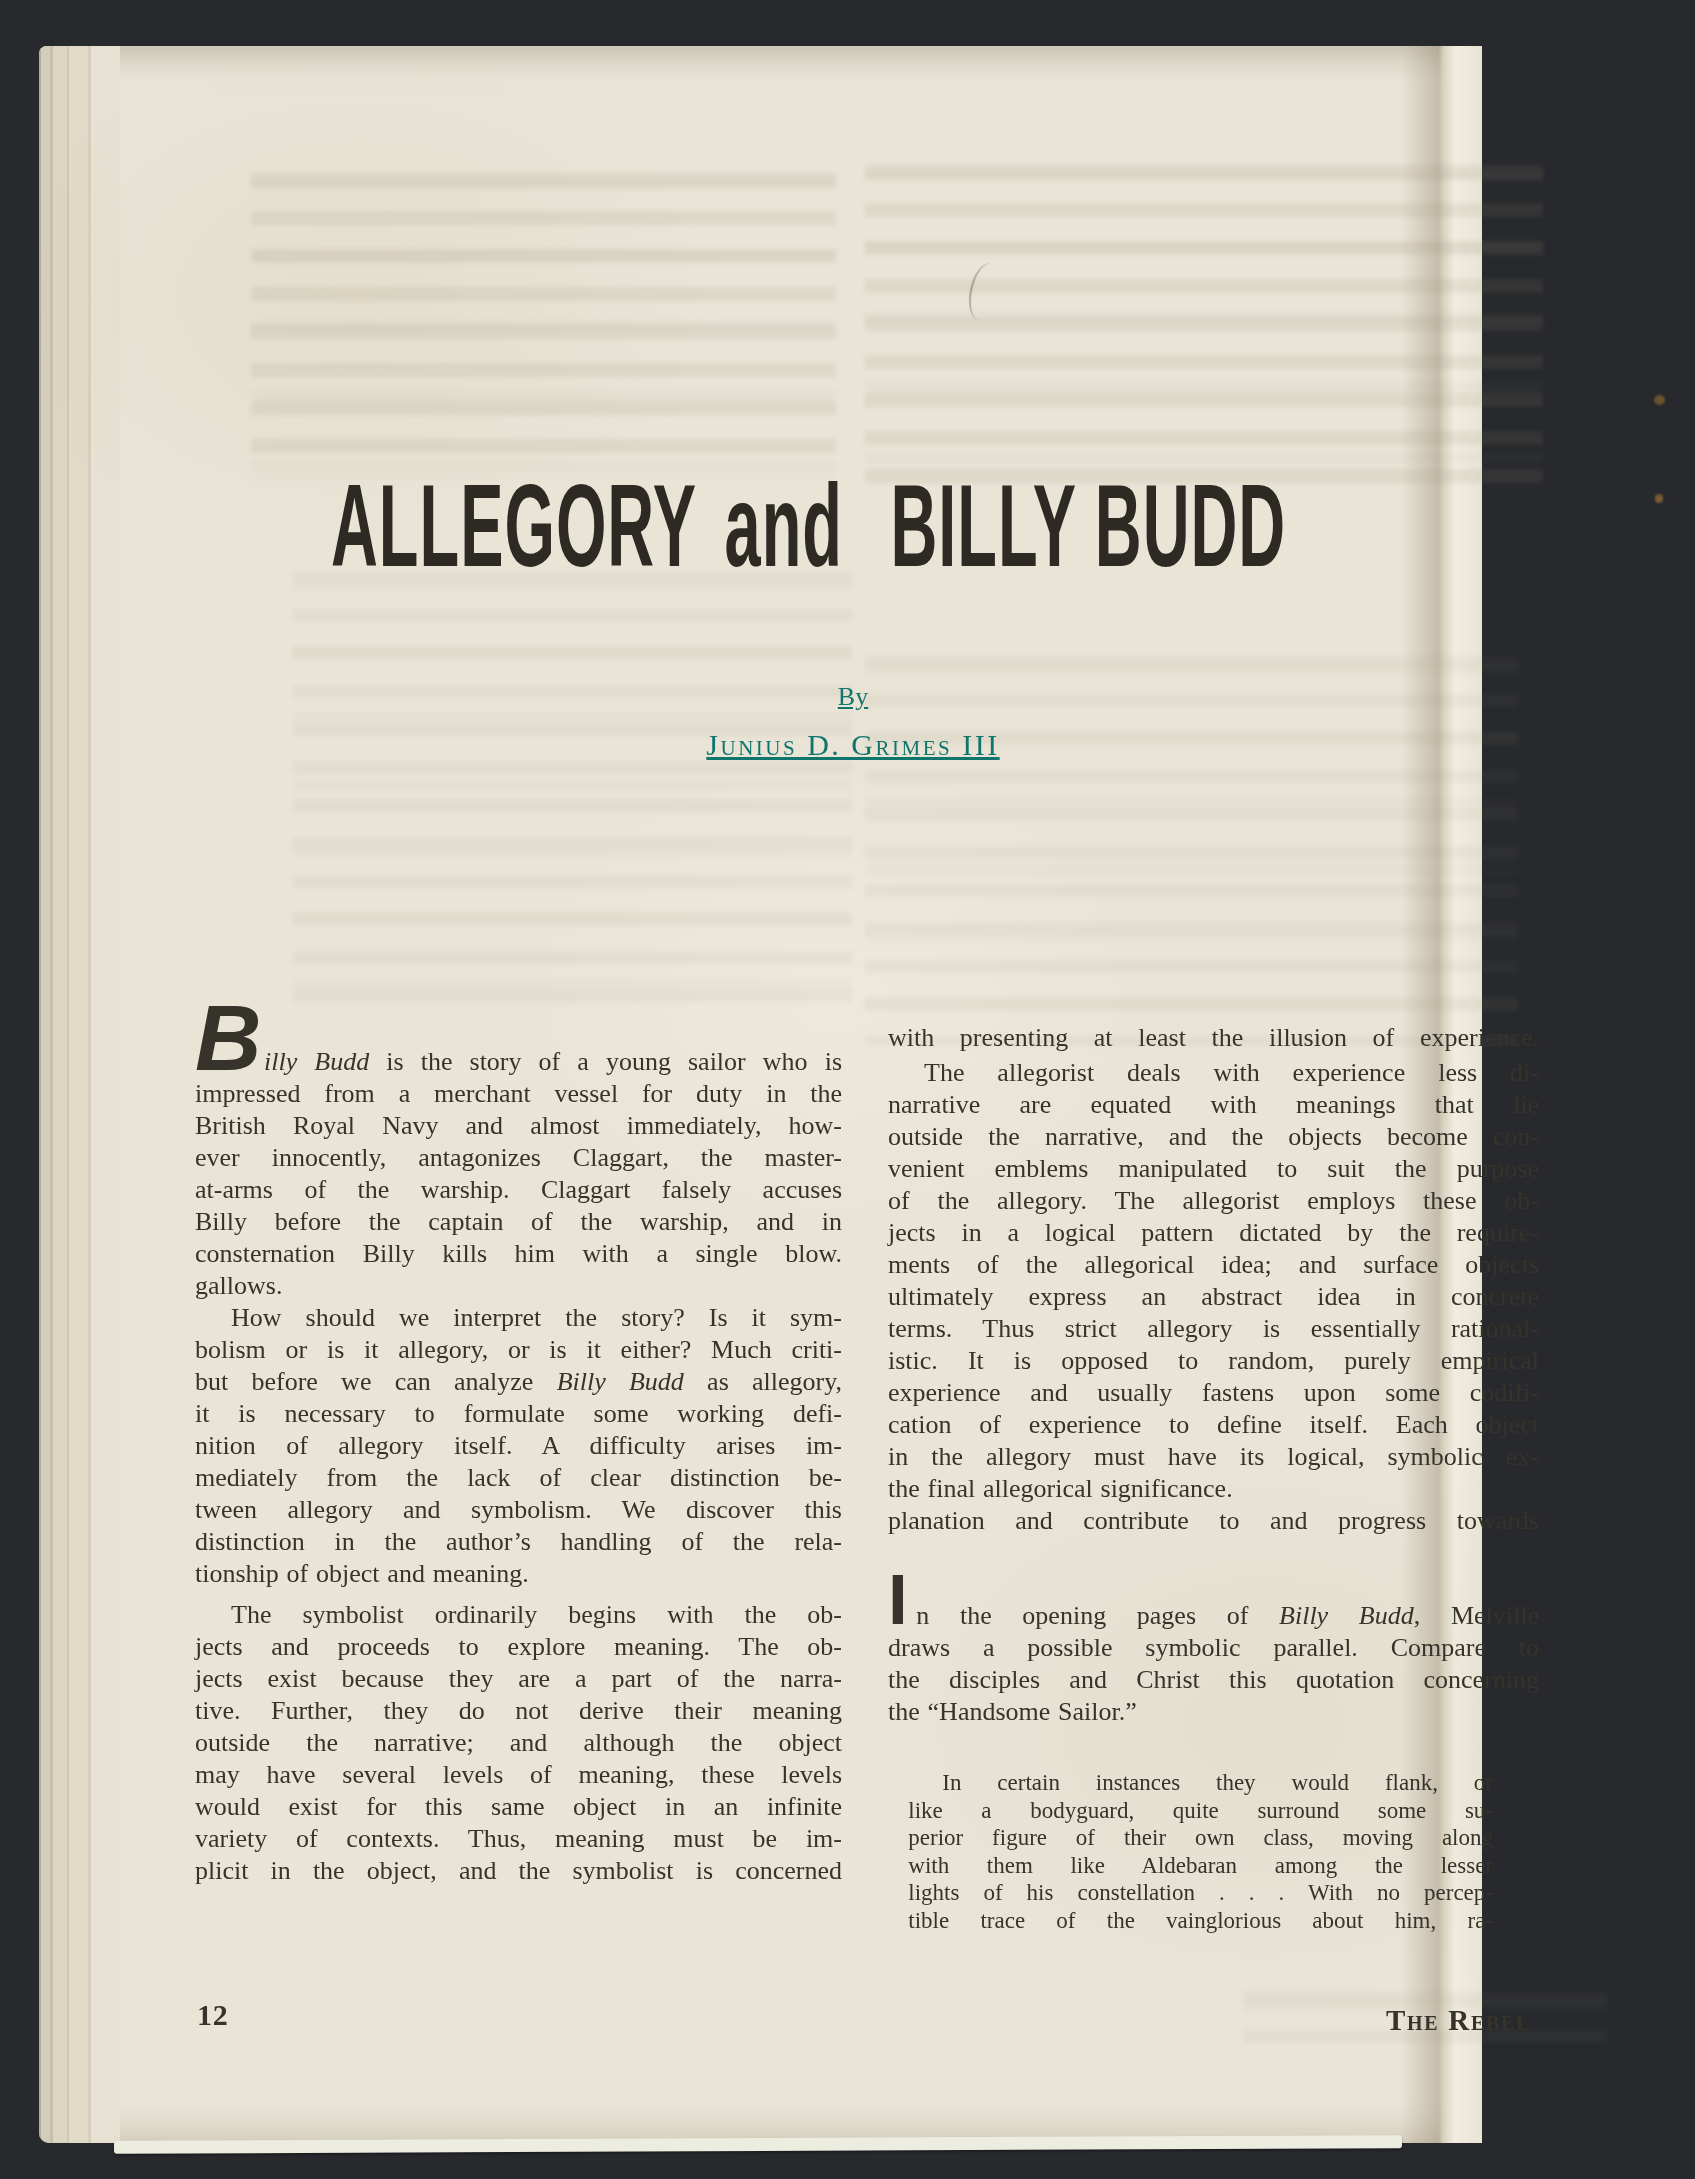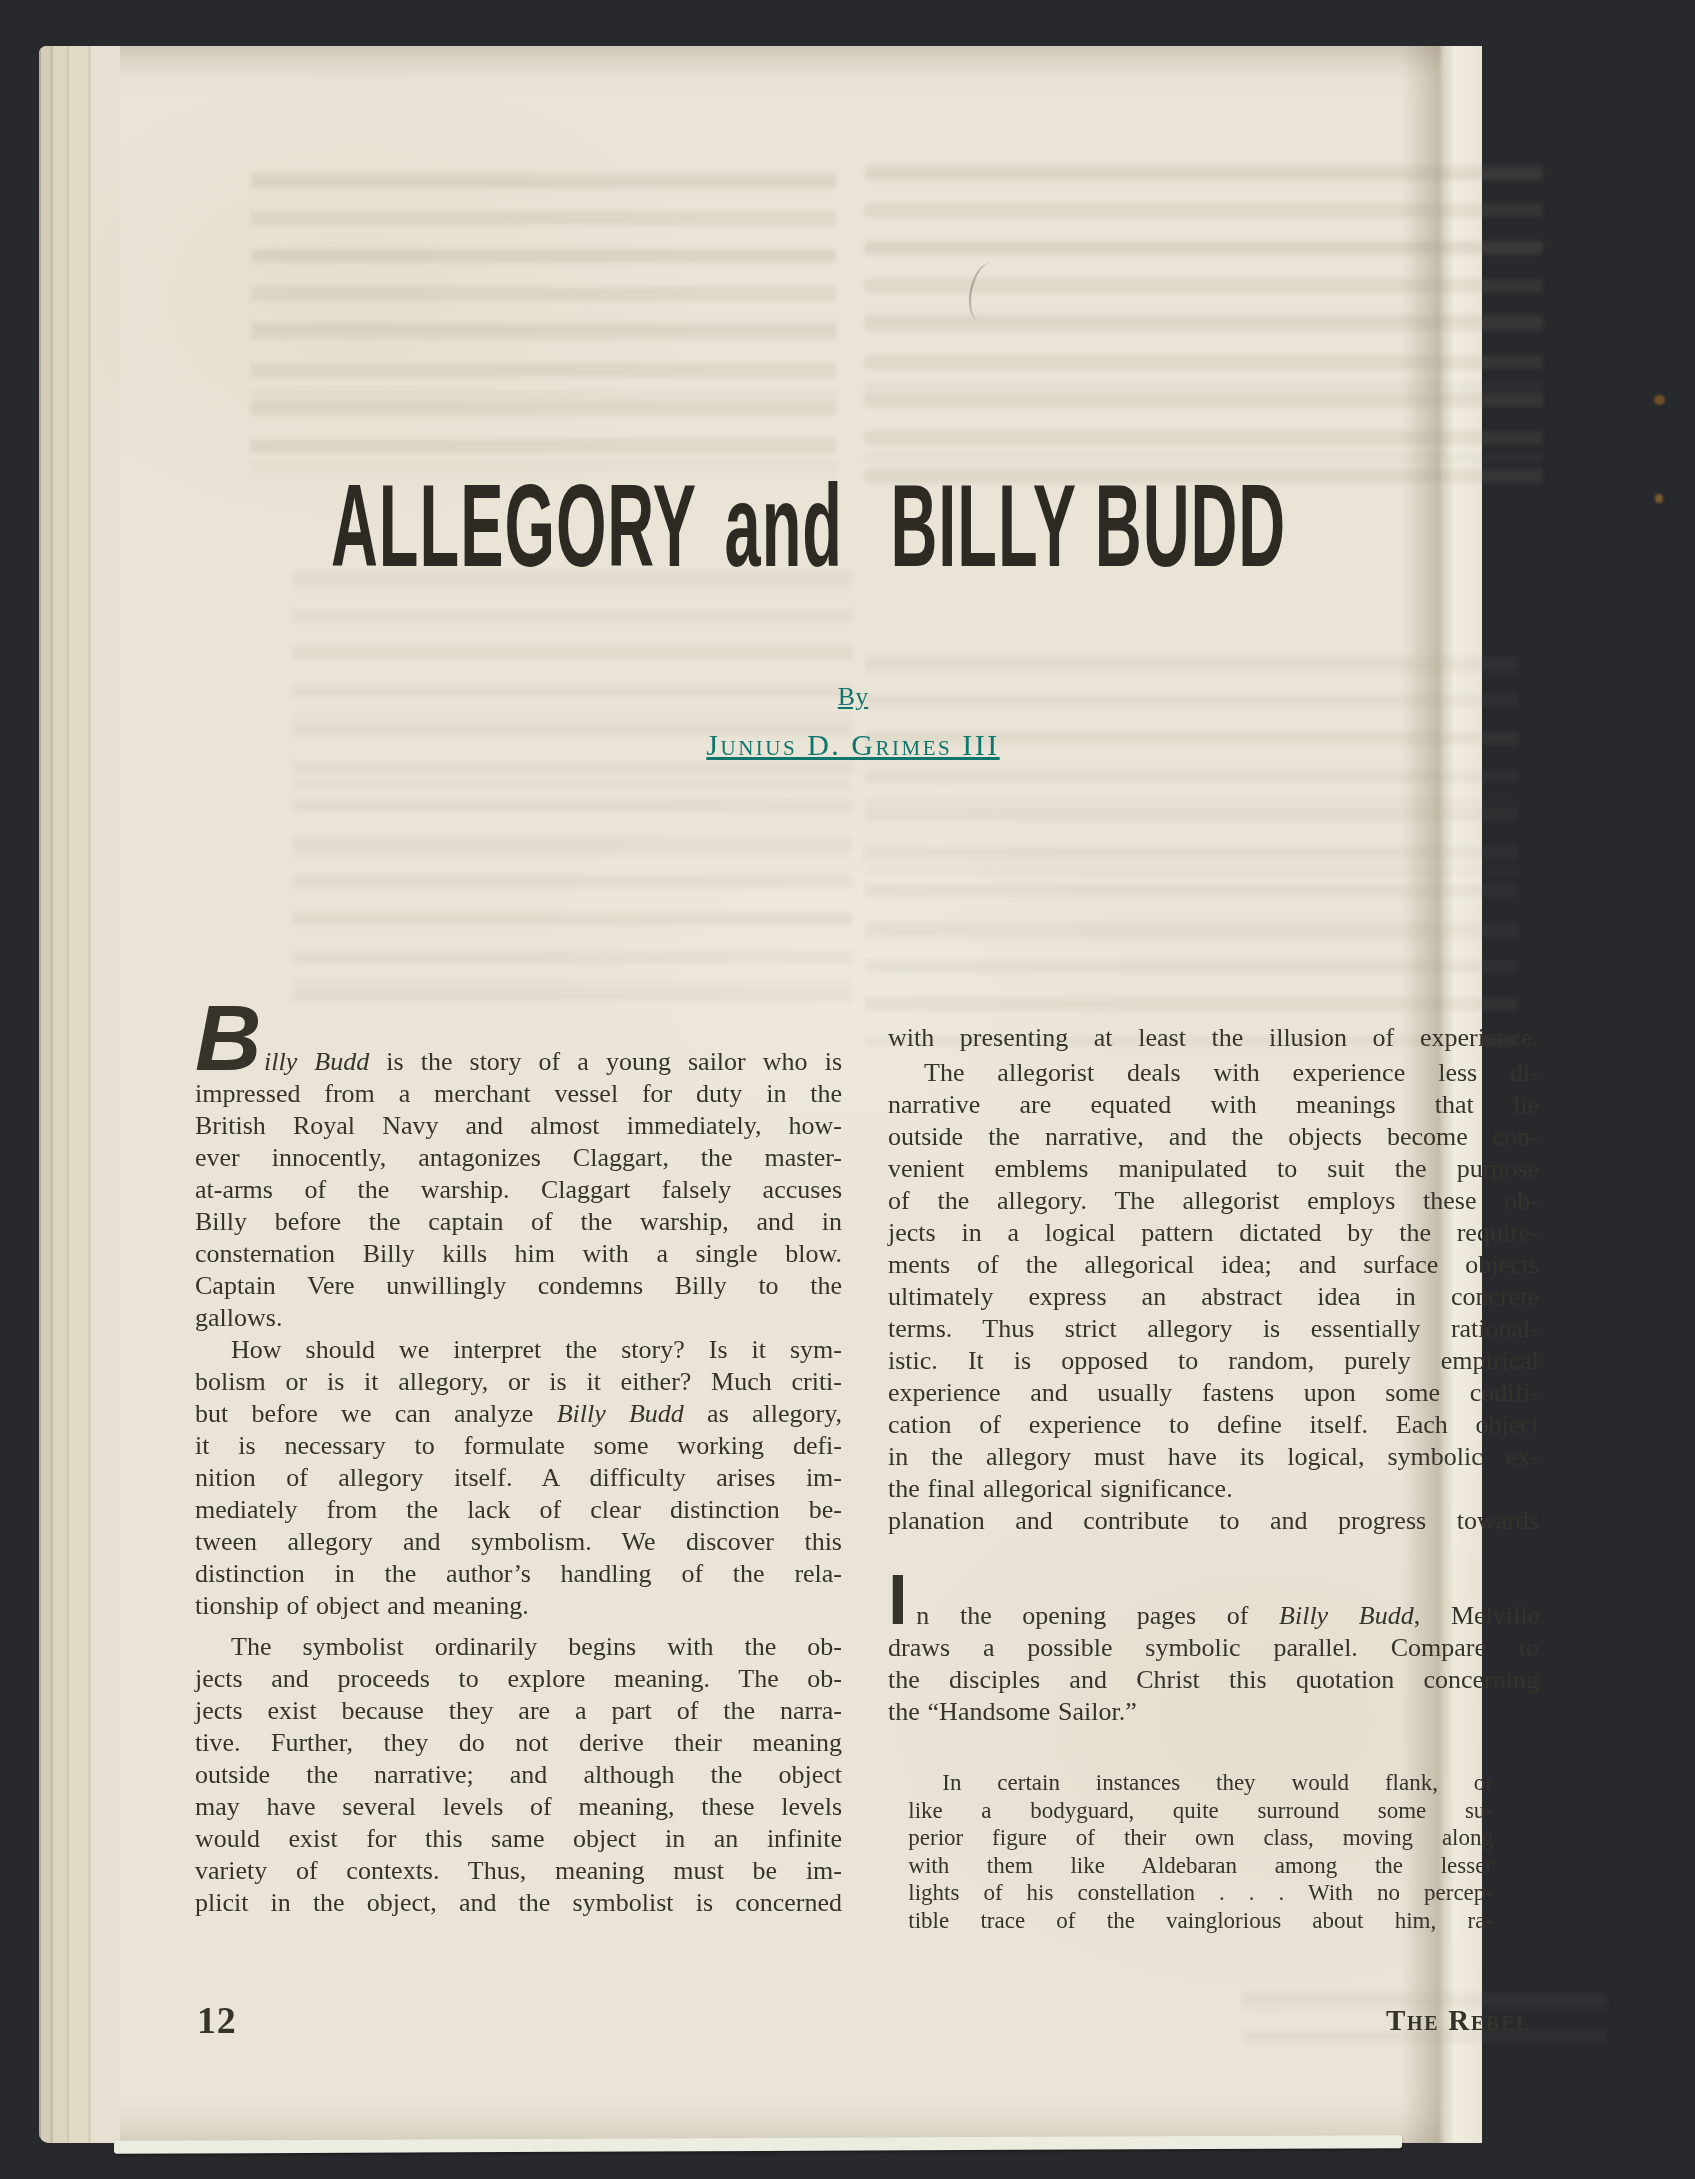--- a/index.html
+++ b/index.html
@@ -91,21 +91,21 @@
   .para{margin:0;}
   .line{text-align:justify;text-align-last:justify;}
   .line.last{text-align-last:left;}
   .line.indent{text-indent:36px;}
   .it{font-style:italic;}
   .dc{font-family:"Liberation Sans","DejaVu Sans",sans-serif;font-weight:700;line-height:32px;}
   .dc-it{font-style:italic;font-size:92px;letter-spacing:-2.5px;margin-right:5.1px;}
   .dc-pl{font-size:71px;margin-right:8.5px;}
   .quote{font-size:23px;line-height:27.5px;margin:41px 46px 0 20.3px;word-spacing:0.8px;}
   .quote .line.indent{text-indent:34px;}
-  .footer-num{position:absolute;left:158px;top:1952px;font-size:38px;font-weight:700;
+  .footer-num{position:absolute;left:158px;top:1952px;font-size:30px;font-weight:700;
       letter-spacing:0.8px;color:#36332a;}
   .footer-journal{position:absolute;left:1288px;top:1958px;width:263px;text-align:center;
       font-size:29px;font-variant:small-caps;font-weight:600;letter-spacing:1.7px;color:#36332a;}
 </style>
 </head>
 <body>
 
 <div class="paper">
   <div class="stack"></div>
   <div class="gutter"></div>
@@ -131,21 +131,20 @@
 
   <div class="col" id="col-left">
       <div class="para" style="margin-top: 0px;">
         <div class="line"><span class="dc dc-it">B</span><span class="it">illy Budd</span><span> is the story of a young sailor who is</span></div>
         <div class="line"><span>impressed from a merchant vessel for duty in the</span></div>
         <div class="line"><span>British Royal Navy and almost immediately, how-</span></div>
         <div class="line"><span>ever innocently, antagonizes Claggart, the master-</span></div>
         <div class="line"><span>at-arms of the warship. Claggart falsely accuses</span></div>
         <div class="line"><span>Billy before the captain of the warship, and in</span></div>
         <div class="line"><span>consternation Billy kills him with a single blow.</span></div>
-        <div class="line"><span>Captain Vere unwillingly condemns Billy to the</span></div>
         <div class="line last"><span>gallows.</span></div>
       </div>
       <div class="para" style="">
         <div class="line indent"><span>How should we interpret the story? Is it sym-</span></div>
         <div class="line"><span>bolism or is it allegory, or is it either? Much criti-</span></div>
         <div class="line"><span>but before we can analyze </span><span class="it">Billy Budd</span><span> as allegory,</span></div>
         <div class="line"><span>it is necessary to formulate some working defi-</span></div>
         <div class="line"><span>nition of allegory itself. A difficulty arises im-</span></div>
         <div class="line"><span>mediately from the lack of clear distinction be-</span></div>
         <div class="line"><span>tween allegory and symbolism. We discover this</span></div>

